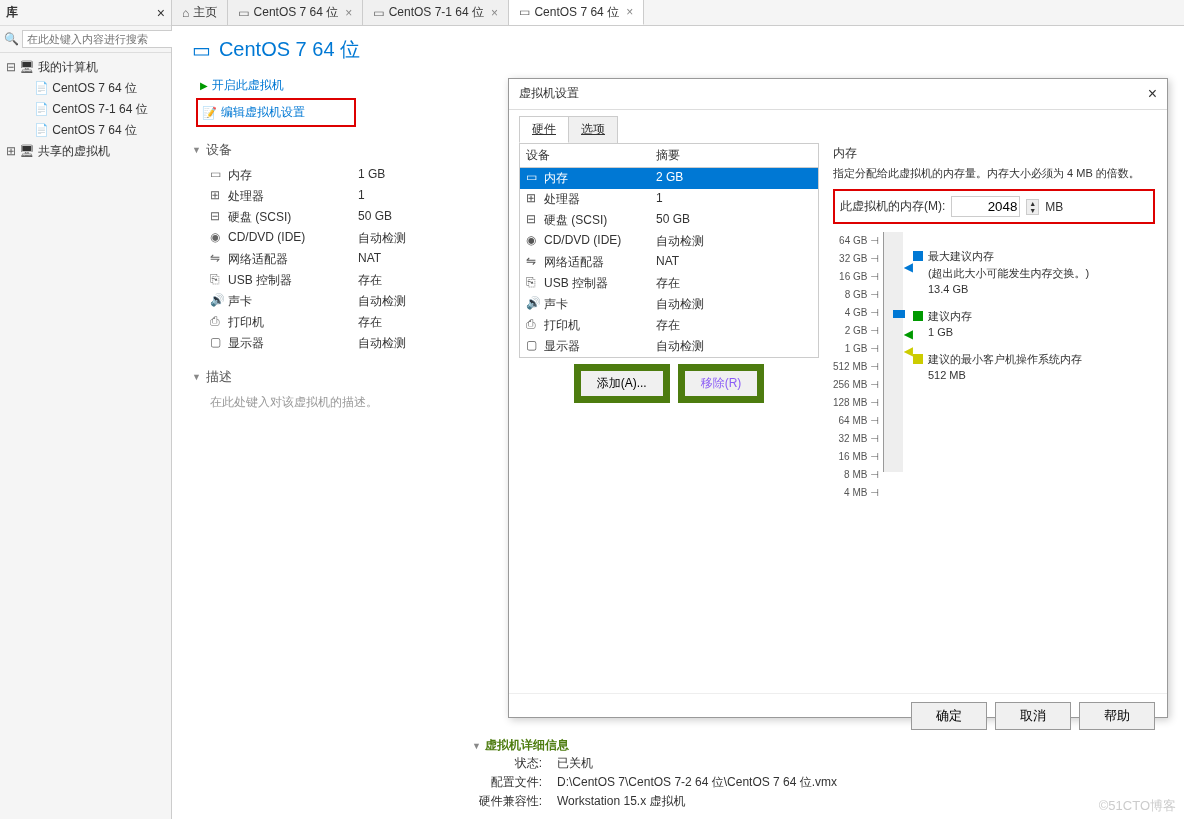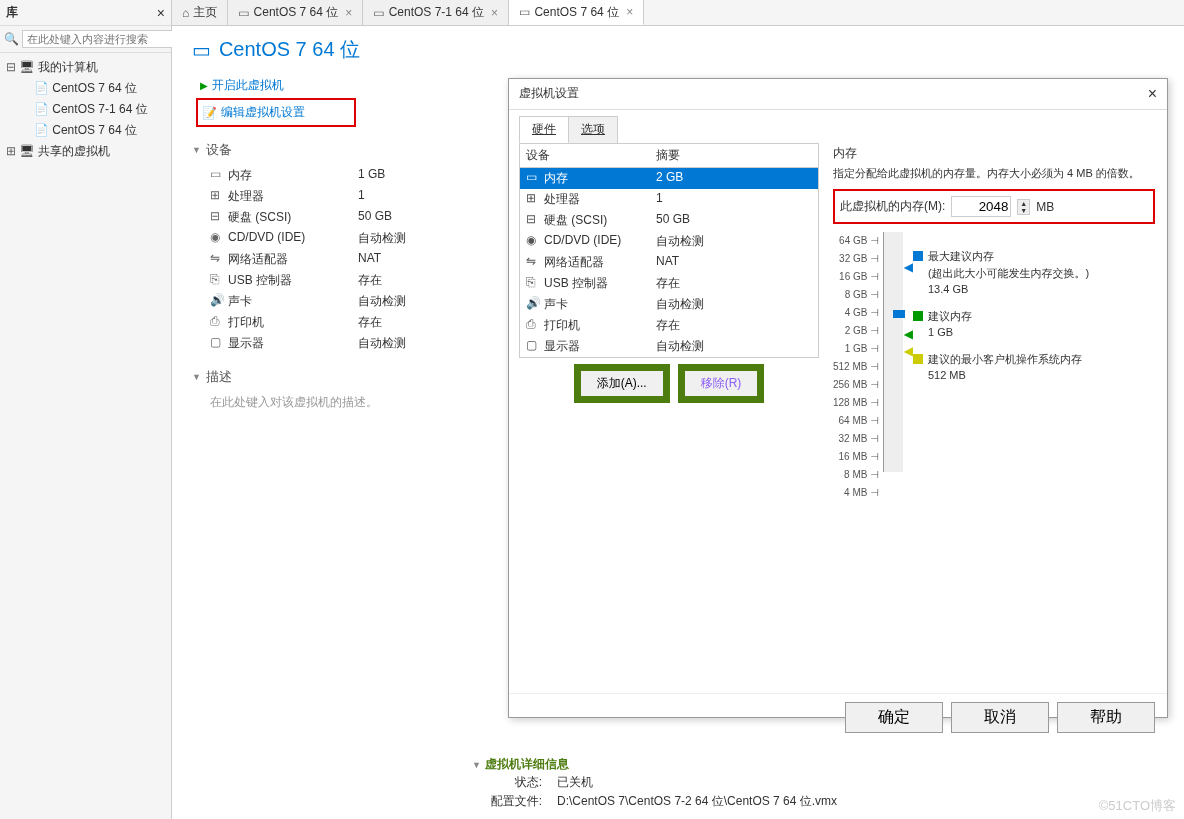--- a/index.html
+++ b/index.html
@@ -70,38 +70,38 @@
 .hw-item { display: flex; padding: 2px 6px; font-size: 12px; cursor: pointer; }
 .hw-item .hicon { width: 18px; color: #555; }
 .hw-item .hname { width: 112px; }
 .hw-item.sel { background: #0078d4; color: #fff; }
 .hw-item.sel .hicon { color: #fff; }
 
 .mem-panel { flex: 1; font-size: 12px; padding: 2px; }
 .mem-title { font-weight: normal; margin-bottom: 4px; }
 .mem-desc { font-size: 11px; line-height: 1.4; }
 .mem-input-row { display: flex; align-items: center; gap: 6px; margin: 8px 0; padding: 5px; border: 2px solid #d00; }
-.mem-input-row input { width: 60px; text-align: right; border: 1px solid #ccc; padding: 2px; }
+.mem-input-row input { width: 69px; text-align: right; border: 1px solid #ccc; padding: 2px; }
 .spinner { display: inline-flex; flex-direction: column; border: 1px solid #ccc; }
 .spinner span { font-size: 7px; line-height: 7px; padding: 0 2px; cursor: pointer; background: #eee; }
 
 .mem-scale { display: flex; margin-top: 8px; }
 .scale-col { display: flex; flex-direction: column; align-items: flex-end; gap: 2px; padding-right: 4px; }
 .scale-tick { font-size: 10px; height: 16px; display: flex; align-items: center; color: #555; }
 .scale-bar { width: 20px; background: linear-gradient(#eee, #eee); border-left: 1px solid #999; position: relative; margin-right: 10px; }
 .legend { font-size: 11px; line-height: 1.5; }
 .legend-item { display: flex; align-items: flex-start; gap: 5px; margin-bottom: 10px; }
 .legend-sq { width: 10px; height: 10px; margin-top: 3px; flex-shrink: 0; }
 
 .hw-buttons { display: flex; justify-content: center; gap: 8px; padding: 6px 0; }
 .hw-btn { padding: 4px 16px; border: 7px solid #4d7c0f; background: #f0f0f0; cursor: pointer; font-size: 12px; }
 .hw-btn:disabled { color: #8b5cf6; cursor: default; }
 
 .dlg-footer { display: flex; justify-content: flex-end; gap: 8px; padding: 8px 12px; border-top: 1px solid #eee; }
-.dlg-btn { padding: 4px 32px; border: 1px solid #999; background: #f0f0f0; cursor: pointer; font-size: 16px; }
+.dlg-btn { padding: 4px 24px; border: 1px solid #999; background: #f0f0f0; cursor: pointer; font-size: 13px; }
 </style>
 </head>
 <body>
 
 <div class="sidebar">
   <div class="sidebar-header">
     <span class="sidebar-title">库</span>
     <span class="sidebar-close">×</span>
   </div>
   <div class="sidebar-search">
@@ -221,20 +221,24 @@
       <div class="hdr">
           <span>虚拟机详细信息</span>
         </div>
       <div class="drow">
           <span class="dl">状态:</span>
           <span>已关机</span>
         </div>
       <div class="drow">
           <span class="dl">配置文件:</span>
           <span>D:\CentOS 7\CentOS 7-2 64 位\CentOS 7 64 位.vmx</span>
+        </div>
+      <div class="drow">
+          <span class="dl">硬件兼容性:</span>
+          <span>Workstation 15.x 虚拟机</span>
         </div>
     </div>
 
     <div class="watermark">©51CTO博客</div>
   </div>
 </div>
 
 <div class="dialog">
   <div class="dlg-title">
     <span>虚拟机设置</span>

